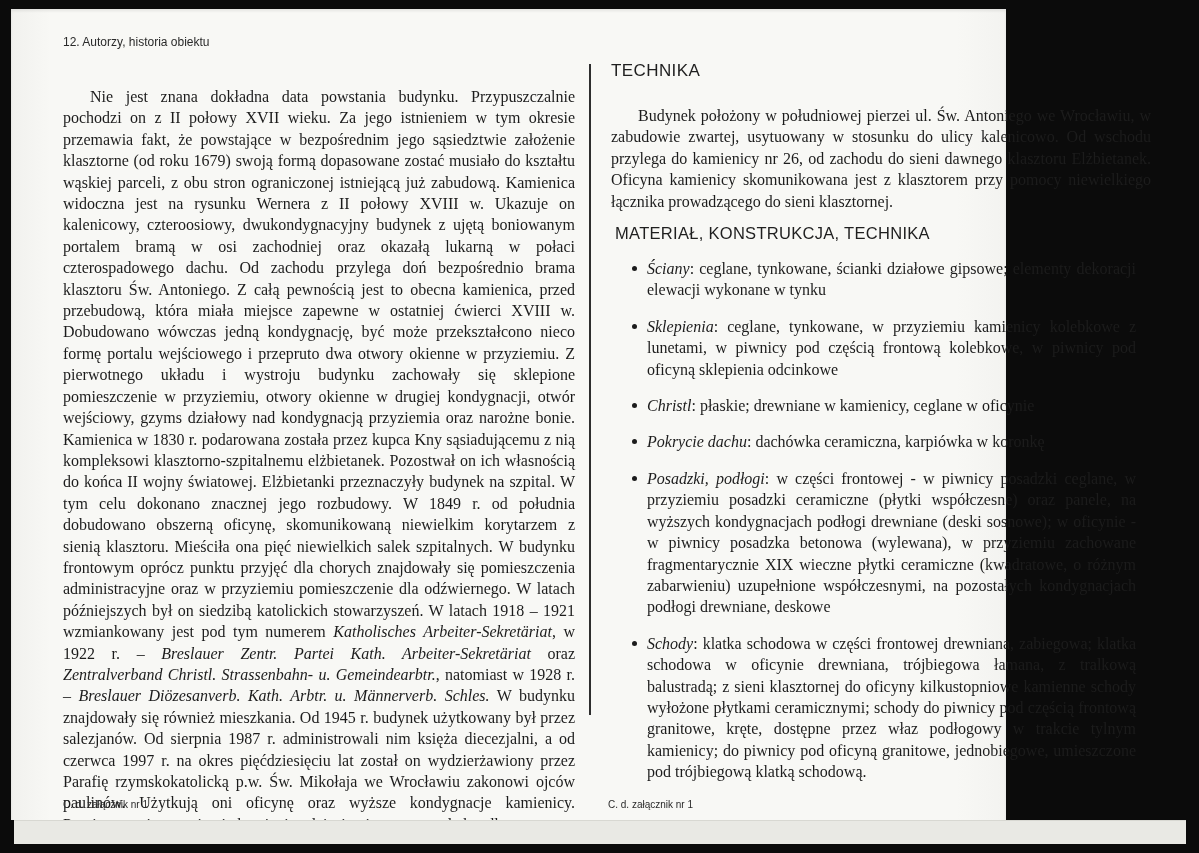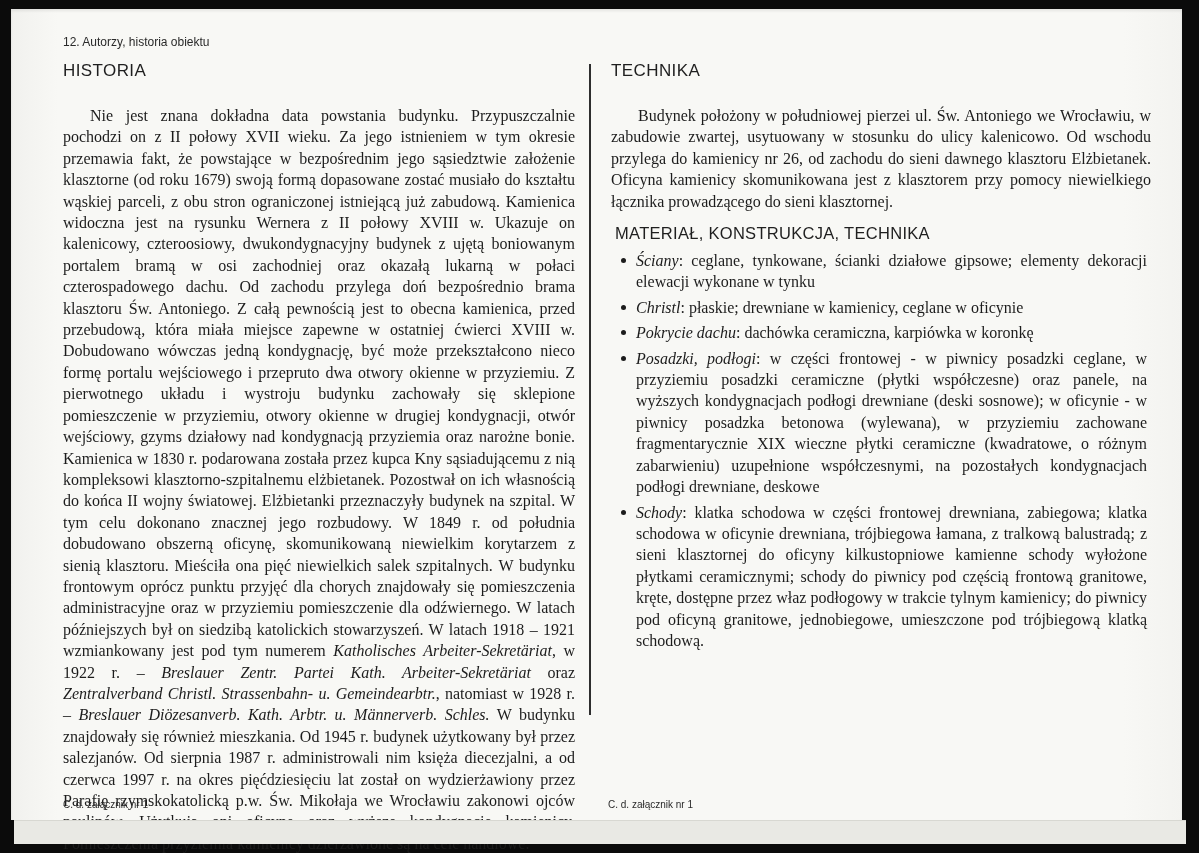--- a/index.html
+++ b/index.html
@@ -5,21 +5,21 @@
   html,body { margin:0; padding:0; }
   body {
     width:1199px; height:853px;
     background:#0b0b0b;
     position:relative;
     overflow:hidden;
     font-family:"Liberation Serif", serif;
   }
   .page {
     position:absolute; left:11px; top:9px;
-    width:1171px; height:811px;
+    width:995px; height:811px;
     background:linear-gradient(90deg,#f1f1ee 0%,#f8f8f5 4%,#f8f8f5 95%,#f3f3f0 100%);
     box-shadow:inset 0 2px 3px rgba(0,0,0,0.08);
   }
   .page-under {
     position:absolute; left:14px; top:820px;
     width:1172px; height:23px;
     background:#e9e9e4;
     border-top:1px solid #d8d8d2;
   }
   .caption {
@@ -64,21 +64,21 @@
   }
   ul.material-list {
     margin:0; padding:0; list-style:none;
     font-size:16px; line-height:21.4px;
     text-align:justify;
     color:#1c1c1c;
   }
   ul.material-list li {
     position:relative;
     padding-left:21px;
-    margin:4px;
+    margin:15px;
   }
   ul.material-list li .bullet-dot {
     position:absolute; left:6px; top:8px;
     width:5px; height:5px; border-radius:50%;
     background:#1c1c1c;
   }
   i.term { font-style:italic; }
   .footer {
     position:absolute; top:789px;
     font-family:"Liberation Sans", sans-serif;
@@ -89,33 +89,33 @@
   .footer-right { left:597px; }
 </style>
 </head>
 <body>
 
 <div class="page">
 
   <div class="caption caption-left">12. Autorzy, historia obiektu</div>
 
   <div class="col col-left">
-    <h2>HISTORIA</h2>
     <p class="body-text"><span>Nie jest znana dokładna data powstania budynku. Przypuszczalnie pochodzi on z II połowy XVII wieku. Za jego istnieniem w tym okresie przemawia fakt, że powstające w bezpośrednim jego sąsiedztwie założenie klasztorne (od roku 1679) swoją formą dopasowane zostać musiało do kształtu wąskiej parceli, z obu stron ograniczonej istniejącą już zabudową. Kamienica widoczna jest na rysunku Wernera z II połowy XVIII w. Ukazuje on kalenicowy, czteroosiowy, dwukondygnacyjny budynek z ujętą boniowanym portalem bramą w osi zachodniej oraz okazałą lukarną w połaci czterospadowego dachu. Od zachodu przylega doń bezpośrednio brama klasztoru Św. Antoniego. Z całą pewnością jest to obecna kamienica, przed przebudową, która miała miejsce zapewne w ostatniej ćwierci XVIII w. Dobudowano wówczas jedną kondygnację, być może przekształcono nieco formę portalu wejściowego i przepruto dwa otwory okienne w przyziemiu. Z pierwotnego układu i wystroju budynku zachowały się sklepione pomieszczenie w przyziemiu, otwory okienne w drugiej kondygnacji, otwór wejściowy, gzyms działowy nad kondygnacją przyziemia oraz narożne bonie. Kamienica w 1830 r. podarowana została przez kupca Kny sąsiadującemu z nią kompleksowi klasztorno-szpitalnemu elżbietanek. Pozostwał on ich własnością do końca II wojny światowej. Elżbietanki przeznaczyły budynek na szpital. W tym celu dokonano znacznej jego rozbudowy. W 1849 r. od południa dobudowano obszerną oficynę, skomunikowaną niewielkim korytarzem z sienią klasztoru. Mieściła ona pięć niewielkich salek szpitalnych. W budynku frontowym oprócz punktu przyjęć dla chorych znajdowały się pomieszczenia administracyjne oraz w przyziemiu pomieszczenie dla odźwiernego. W latach późniejszych był on siedzibą katolickich stowarzyszeń. W latach 1918 – 1921 wzmiankowany jest pod tym numerem </span><i>Katholisches Arbeiter-Sekretäriat</i><span>, w 1922 r. – </span><i>Breslauer Zentr. Partei Kath. Arbeiter-Sekretäriat</i><span> oraz </span><i>Zentralverband Christl. Strassenbahn- u. Gemeindearbtr.</i><span>, natomiast w 1928 r. – </span><i>Breslauer Diözesanverb. Kath. Arbtr. u. Männerverb. Schles.</i><span> W budynku znajdowały się również mieszkania. Od 1945 r. budynek użytkowany był przez salezjanów. Od sierpnia 1987 r. administrowali nim księża diecezjalni, a od czerwca 1997 r. na okres pięćdziesięciu lat został on wydzierżawiony przez Parafię rzymskokatolicką p.w. Św. Mikołaja we Wrocławiu zakonowi ojców paulinów. Użytkują oni oficynę oraz wyższe kondygnacje kamienicy. Pomieszczenia przyziemia kamienicy dzierżawione są na cele handlowe.</span></p>
   </div>
 
   <div class="divider"></div>
 
   <div class="col col-right">
     <h2>TECHNIKA</h2>
     <p class="body-text">Budynek położony w południowej pierzei ul. Św. Antoniego we Wrocławiu, w zabudowie zwartej, usytuowany w stosunku do ulicy kalenicowo. Od wschodu przylega do kamienicy nr 26, od zachodu do sieni dawnego klasztoru Elżbietanek. Oficyna kamienicy skomunikowana jest z klasztorem przy pomocy niewielkiego łącznika prowadzącego do sieni klasztornej.</p>
 
     <h3>MATERIAŁ, KONSTRUKCJA, TECHNIKA</h3>
     <ul class="material-list">
       <li><span class="bullet-dot"></span><i class="term">Ściany</i><span>: ceglane, tynkowane, ścianki działowe gipsowe; elementy dekoracji elewacji wykonane w tynku</span></li>
+      <li><span class="bullet-dot"></span><i class="term">Sklepienia</i><span>: ceglane, tynkowane, w przyziemiu kamienicy kolebkowe z lunetami, w piwnicy pod częścią frontową kolebkowe, w piwnicy pod oficyną sklepienia odcinkowe</span></li>
       <li><span class="bullet-dot"></span><i class="term">Christl</i><span>: płaskie; drewniane w kamienicy, ceglane w oficynie</span></li>
       <li><span class="bullet-dot"></span><i class="term">Pokrycie dachu</i><span>: dachówka ceramiczna, karpiówka w koronkę</span></li>
       <li><span class="bullet-dot"></span><i class="term">Posadzki, podłogi</i><span>: w części frontowej - w piwnicy posadzki ceglane, w przyziemiu posadzki ceramiczne (płytki współczesne) oraz panele, na wyższych kondygnacjach podłogi drewniane (deski sosnowe); w oficynie - w piwnicy posadzka betonowa (wylewana), w przyziemiu zachowane fragmentarycznie XIX wieczne płytki ceramiczne (kwadratowe, o różnym zabarwieniu) uzupełnione współczesnymi, na pozostałych kondygnacjach podłogi drewniane, deskowe</span></li>
       <li><span class="bullet-dot"></span><i class="term">Schody</i><span>: klatka schodowa w części frontowej drewniana, zabiegowa; klatka schodowa w oficynie drewniana, trójbiegowa łamana, z tralkową balustradą; z sieni klasztornej do oficyny kilkustopniowe kamienne schody wyłożone płytkami ceramicznymi; schody do piwnicy pod częścią frontową granitowe, kręte, dostępne przez właz podłogowy w trakcie tylnym kamienicy; do piwnicy pod oficyną granitowe, jednobiegowe, umieszczone pod trójbiegową klatką schodową.</span></li>
     </ul>
   </div>
 
   <div class="footer footer-left">C. d. załącznik nr 1</div>
   <div class="footer footer-right">C. d. załącznik nr 1</div>
 

